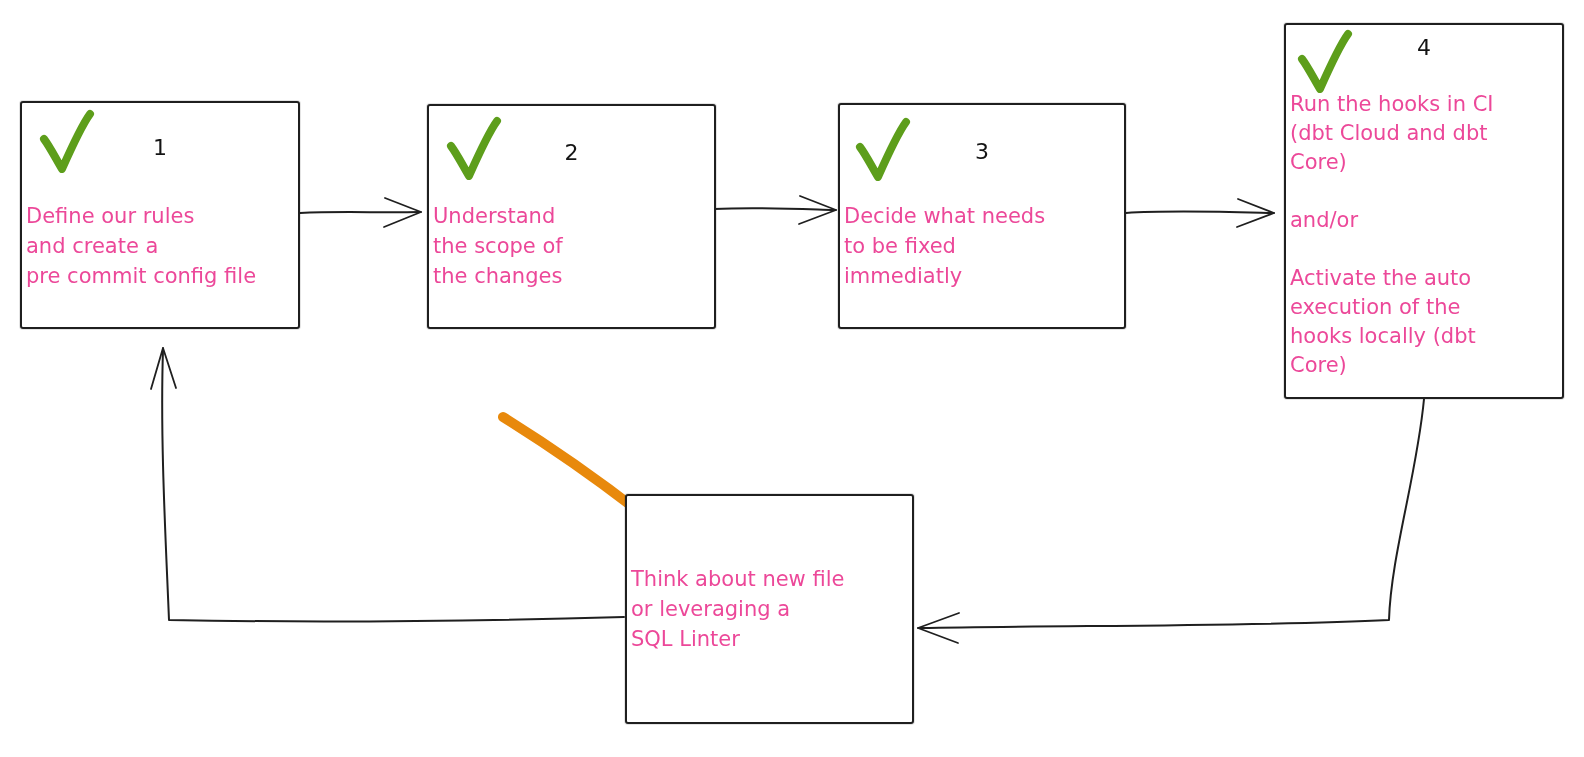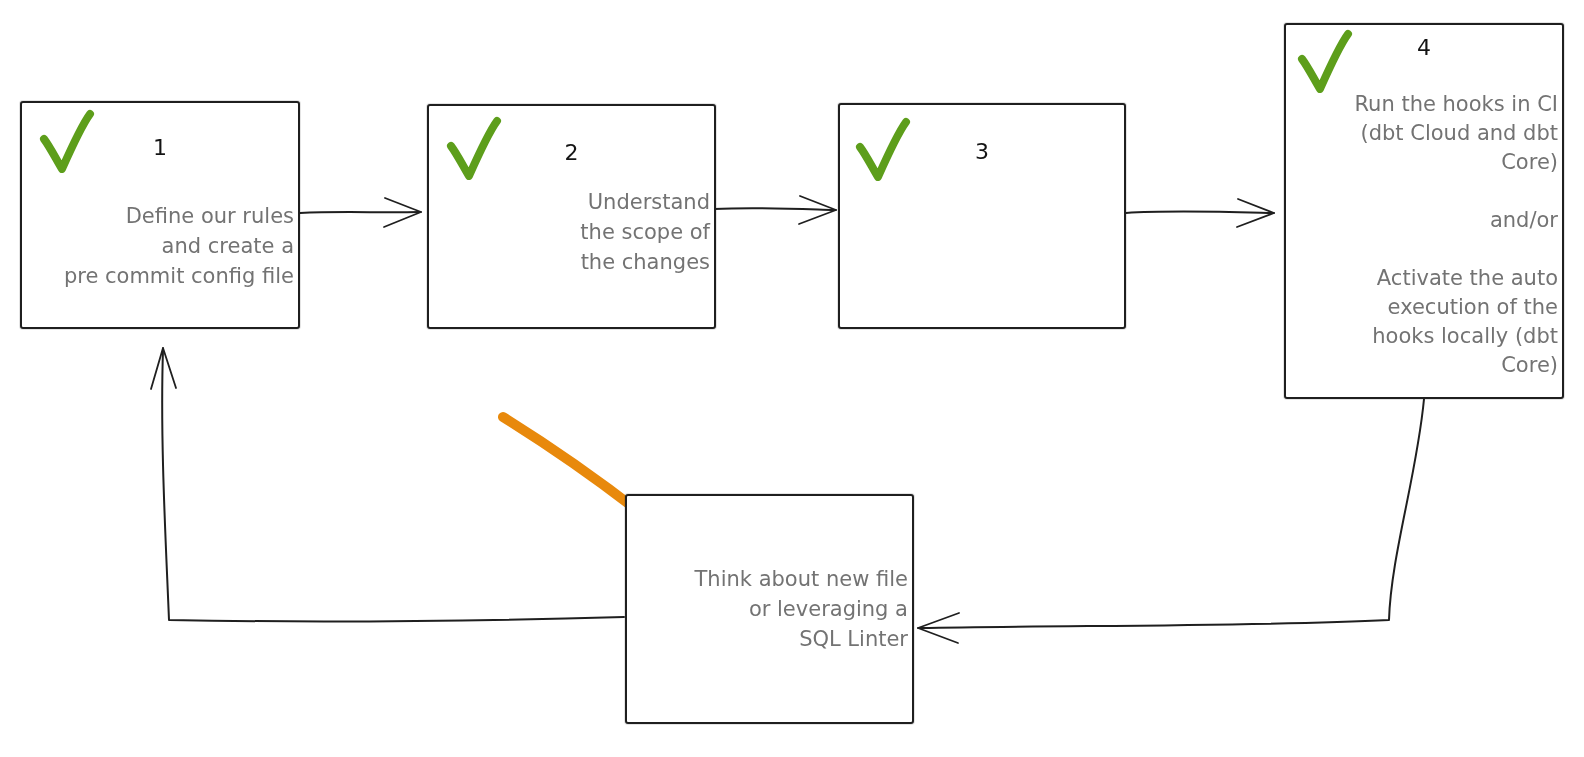--- a/index.html
+++ b/index.html
@@ -33,40 +33,40 @@
     position: absolute;
     left: 0; right: 0;
     text-align: center;
     font-size: 22px;
     line-height: 30px;
     color: #141414;
   }
   .boxtext {
     position: absolute;
     left: 4px; right: 4px;
-    text-align: right;
+    text-align: left;
     font-size: 21px;
     line-height: 30px;
     white-space: pre-line;
-    color: #737373;
+    color: #ec4899;
   }
   .check {
     position: absolute;
     width: 58px;
     height: 64px;
   }
   
   #box-step1 { left: 20px;  top: 101px; width: 276px; height: 224px; }
   #box-step1 .num { top: 30px; }
   #box-step1 .boxtext { top: 98px; }
   #box-step1 .check { left: 16px; top: 6px; }
   
   #box-step2 { left: 427px; top: 104px; width: 285px; height: 221px; }
   #box-step2 .num { top: 32px; }
-  #box-step2 .boxtext { top: 81px; }
+  #box-step2 .boxtext { top: 95px; }
   #box-step2 .check { left: 16px; top: 10px; }
   
   #box-step3 { left: 838px; top: 103px; width: 284px; height: 222px; }
   #box-step3 .num { top: 32px; }
   #box-step3 .boxtext { top: 96px; }
   #box-step3 .check { left: 14px; top: 12px; }
   
   #box-step4 { left: 1284px; top: 23px; width: 276px; height: 372px; }
   #box-step4 .num { top: 8px; }
   #box-step4 .boxtext { top: 65px; line-height: 29px; }
@@ -137,20 +137,23 @@
     <div class="boxtext">Understand
 the scope of
 the changes</div>
   </div>
 
   <div class="box" id="box-step3">
     <svg class="check" viewBox="0 0 58 64">
       <path d="M6 30 C12 38 18 50 24 60 C32 42 44 16 52 5" fill="none" stroke-width="8" stroke-linecap="round" stroke-linejoin="round" style="stroke: rgb(93, 158, 27);"></path>
     </svg>
     <div class="num">3</div>
+    <div class="boxtext">Decide what needs
+to be fixed
+immediatly</div>
   </div>
 
   <div class="box" id="box-step4">
     <svg class="check" viewBox="0 0 58 64">
       <path d="M6 30 C12 38 18 50 24 60 C32 42 44 16 52 5" fill="none" stroke-width="8" stroke-linecap="round" stroke-linejoin="round" style="stroke: rgb(93, 158, 27);"></path>
     </svg>
     <div class="num">4</div>
     <div class="boxtext">Run the hooks in CI
 (dbt Cloud and dbt
 Core)

